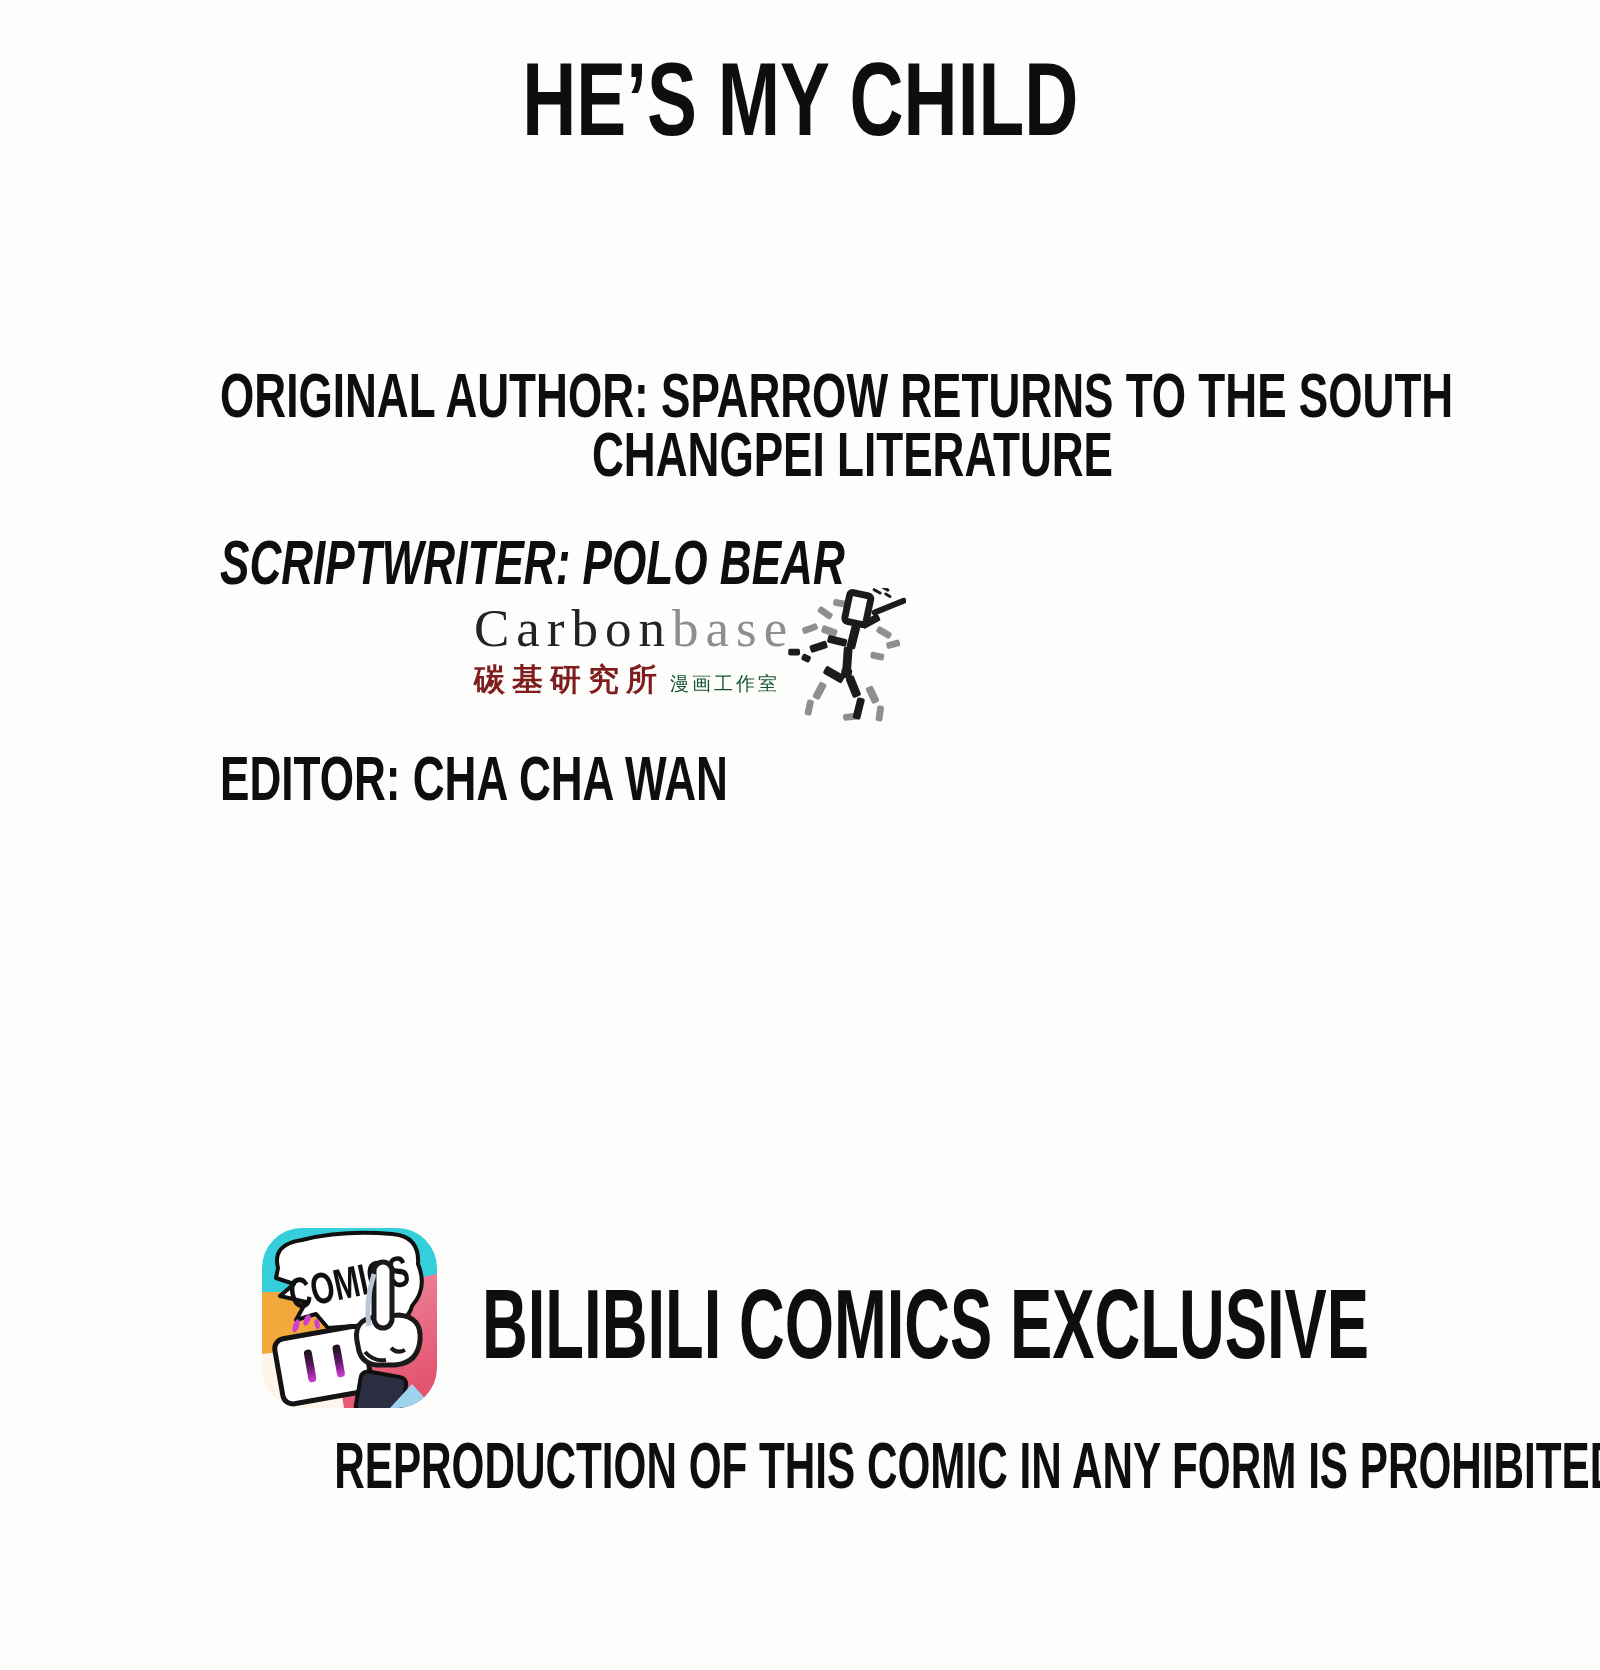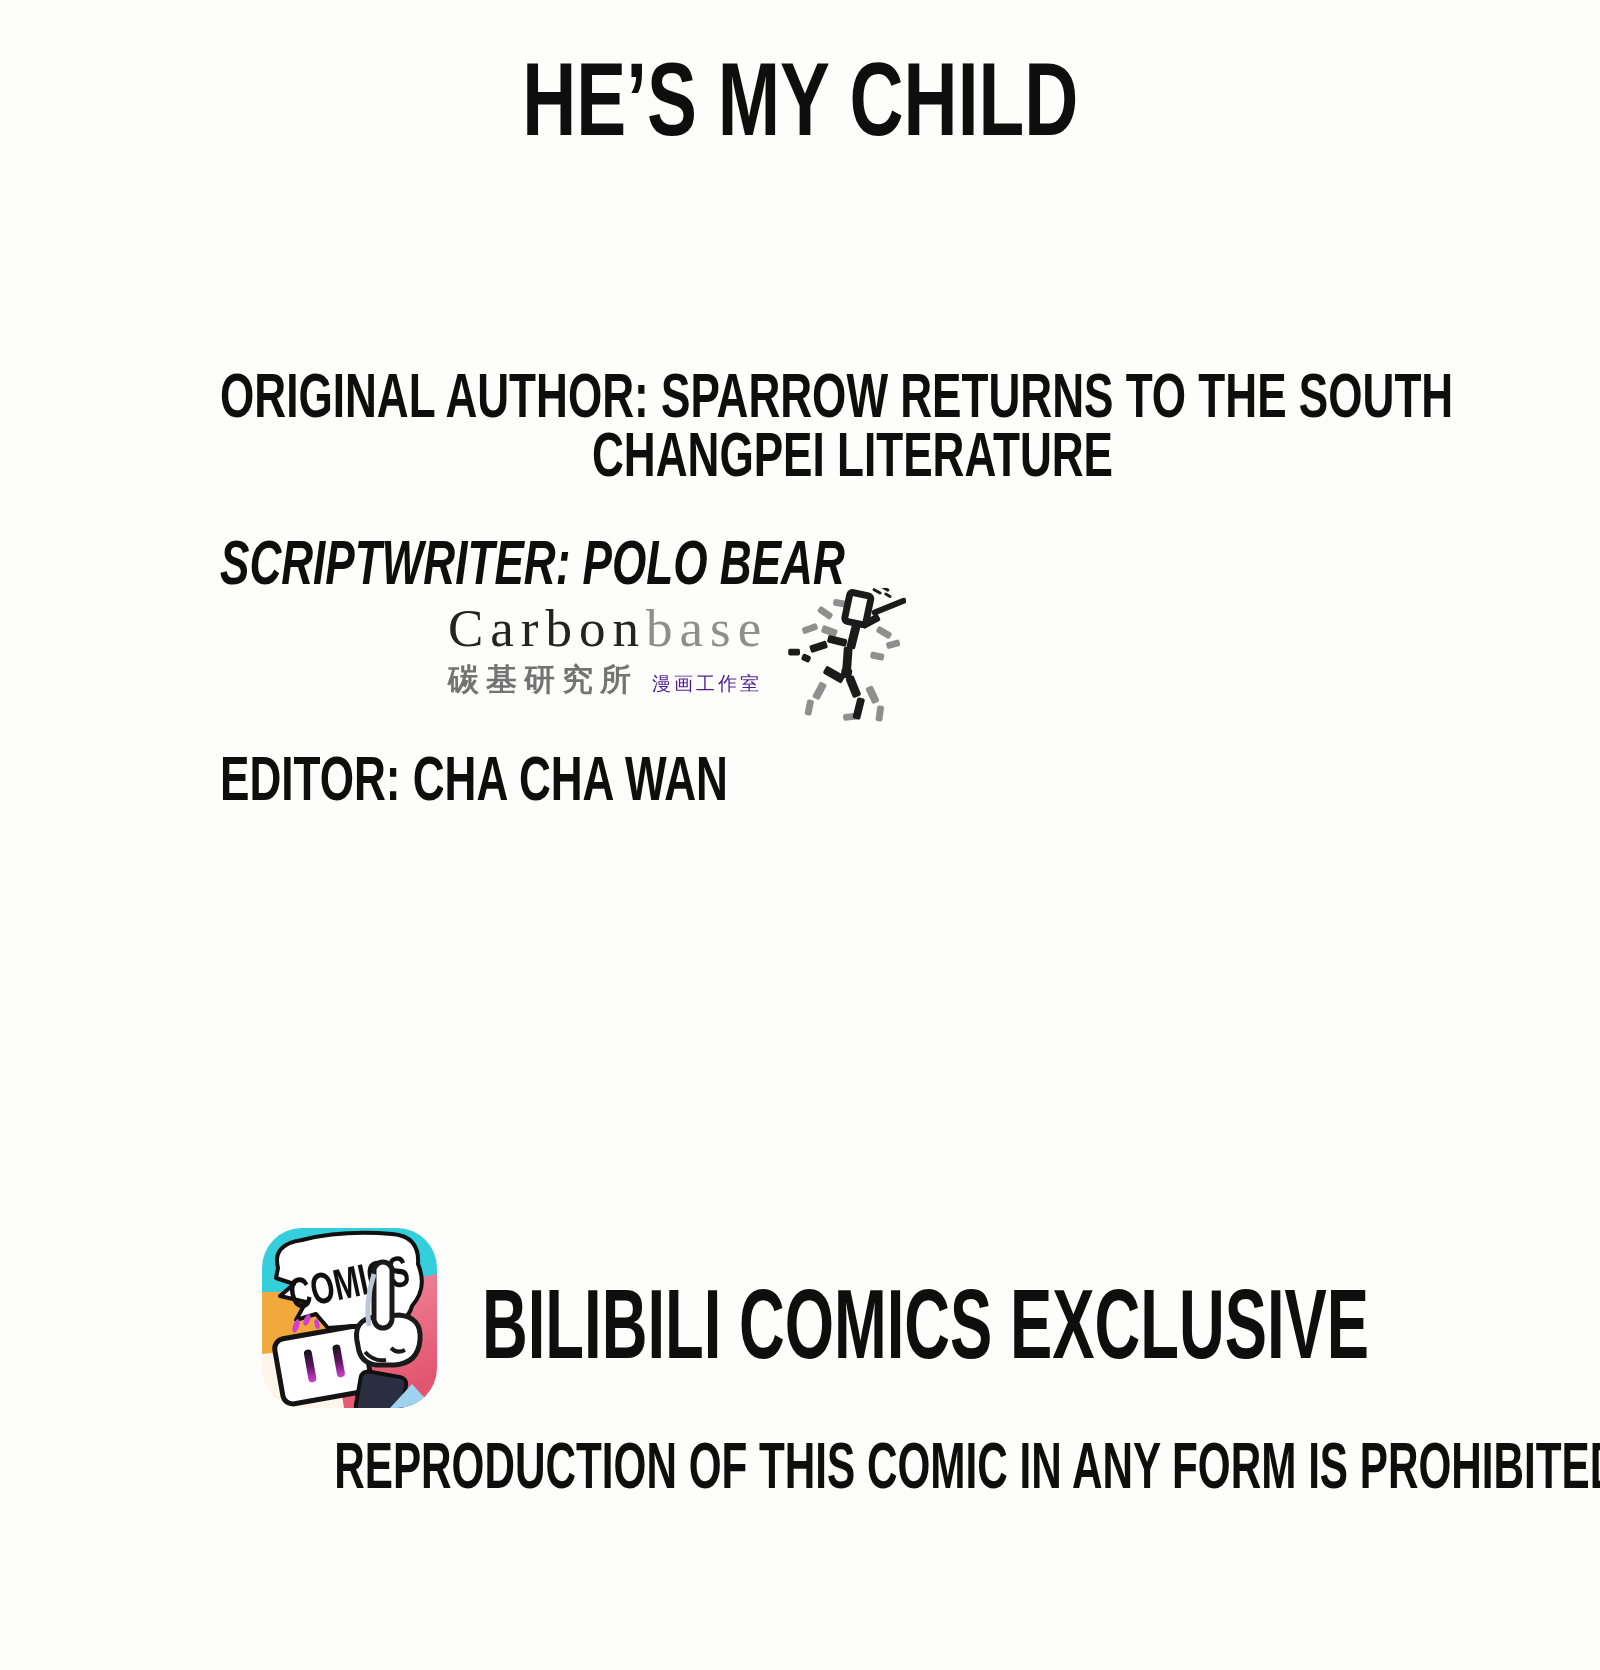--- a/index.html
+++ b/index.html
@@ -17,28 +17,28 @@
 
   .title{position:absolute;left:0;right:0;top:47px;text-align:center;font-size:104px;}
   .author{position:absolute;left:220px;top:364px;font-size:63px;}
   .author .l2{display:block;margin-top:-4px;}
   .author .l2 .cxL{margin-left:372px;}
   .scriptwriter{position:absolute;left:220px;top:531px;font-size:63px;font-style:italic;}
   .editor{position:absolute;left:220px;top:747px;font-size:63px;}
 
   .producer-row{position:absolute;left:220px;top:580px;width:900px;height:170px;}
   .producer-label{position:absolute;left:0;top:55px;font-size:63px;}
-  .carbonbase{position:absolute;left:228px;top:22px;font-family:"Liberation Serif", serif;}
+  .carbonbase{position:absolute;left:254px;top:22px;font-family:"Liberation Serif", serif;}
   .carbonbase .wordmark{font-size:53px;letter-spacing:7px;line-height:1;}
   .carbonbase .w-dark{color:#232323;}
   .carbonbase .w-gray{color:#8e8e8e;}
   .carbonbase .cn-line{margin-top:4px;white-space:nowrap;}
-  .carbonbase .cn-main{font-size:31px;font-weight:bold;letter-spacing:7px;color:#737373;
+  .carbonbase .cn-main{font-size:31px;font-weight:bold;letter-spacing:7px;color:#7f1d1d;
     font-family:"DejaVu Sans", sans-serif;}
-  .carbonbase .cn-sub{font-size:19px;color:#4c1d95;letter-spacing:3px;margin-left:14px;
+  .carbonbase .cn-sub{font-size:19px;color:#14532d;letter-spacing:3px;margin-left:6px;
     font-family:"DejaVu Sans", sans-serif;}
   .figure-svg{position:absolute;left:568px;top:8px;width:118px;height:142px;}
 
   .exclusive-row{position:absolute;left:0;top:1228px;width:1600px;height:190px;}
   .app-icon{position:absolute;left:262px;top:0;width:175px;height:180px;}
   .exclusive-text{position:absolute;left:482px;top:46px;font-size:99px;}
 
   .disclaimer{position:absolute;left:0;right:0;top:1440px;text-align:center;font-size:64px;}
   .disclaimer .line{display:block;line-height:52px;}
 </style>

